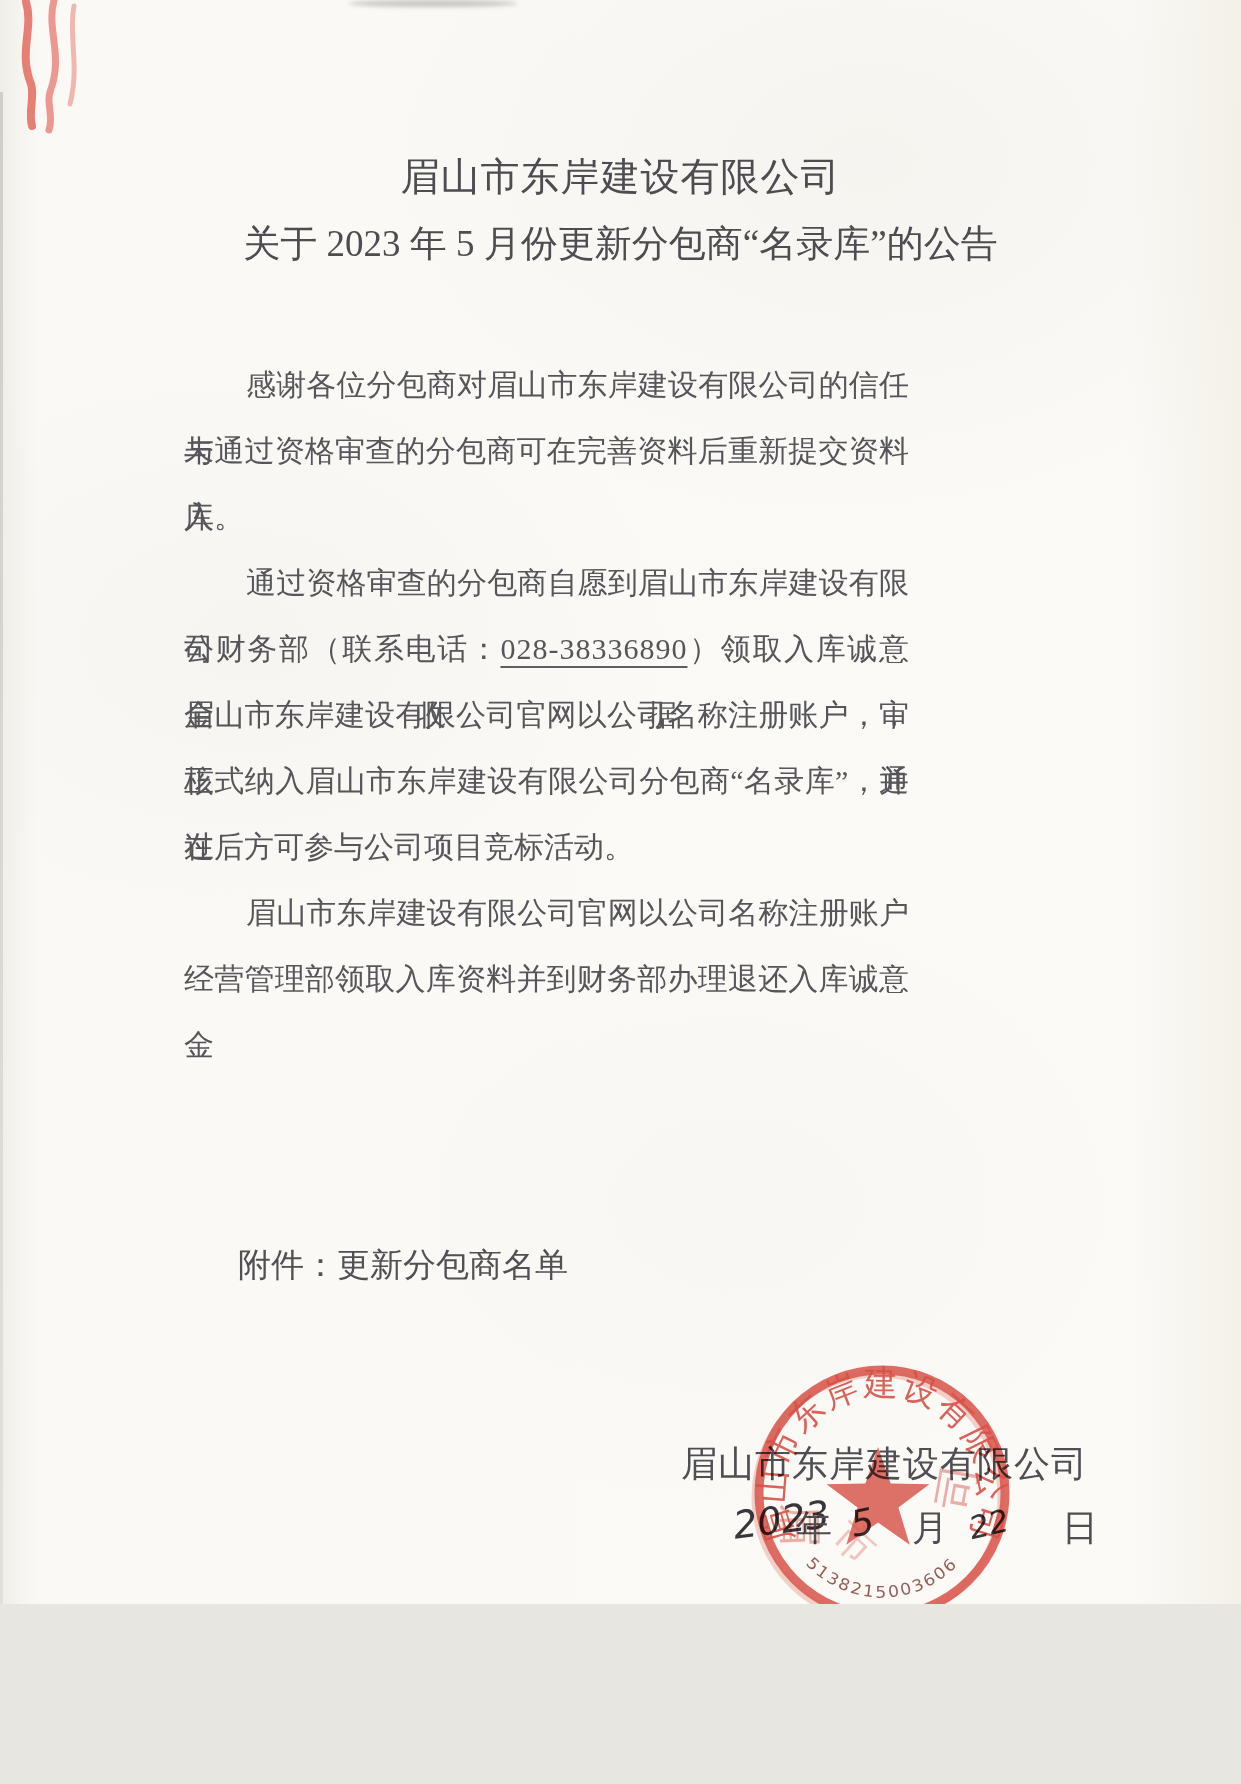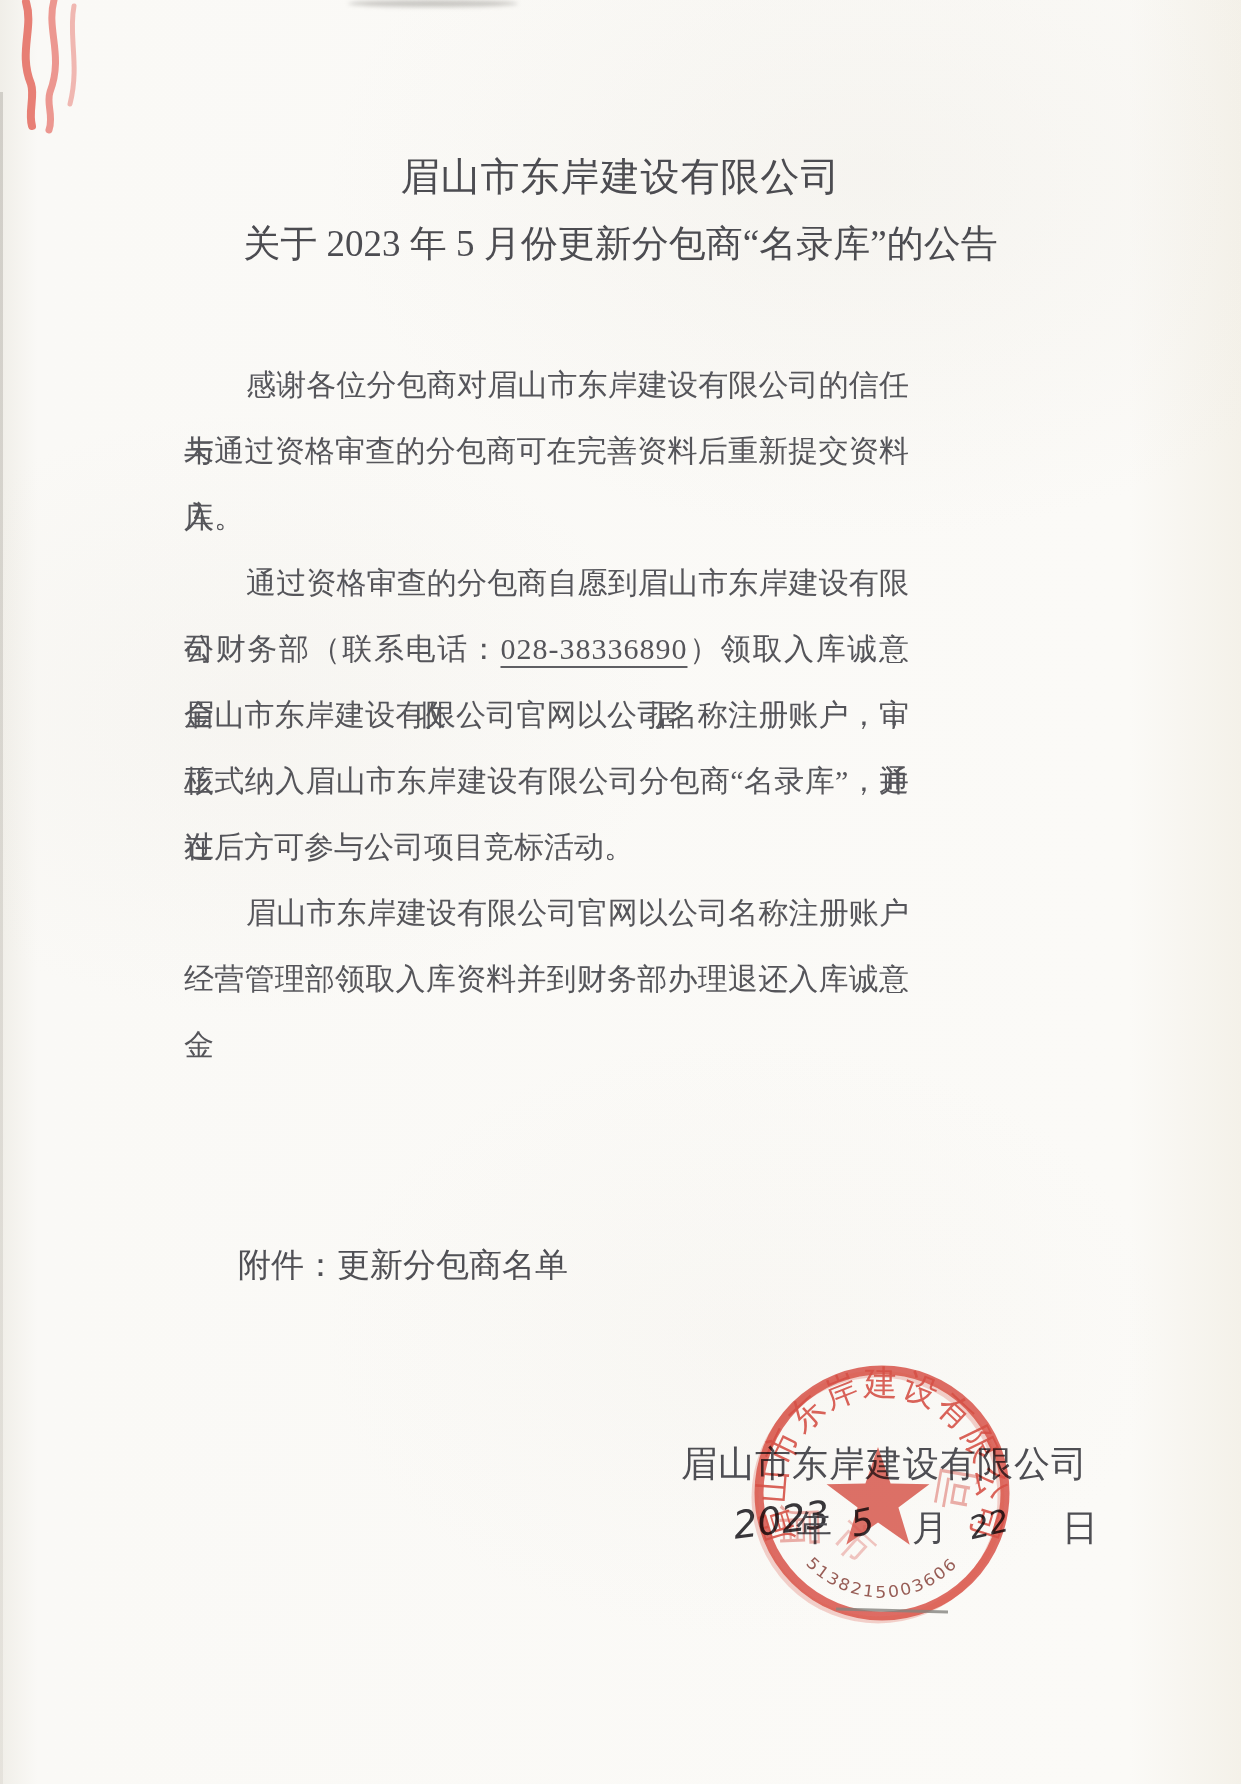--- a/index.html
+++ b/index.html
@@ -1,17 +1,17 @@
 <!DOCTYPE html>
 <html><head>
 <meta charset="utf-8">
 <style>
   html,body{margin:0;padding:0;background:#e8e6e1;}
   .page{
-    position:relative;width:1241px;height:1784px;overflow:hidden;
+    position:relative;width:1241px;height:1604px;overflow:hidden;
     font-family:"Liberation Serif","DejaVu Serif",serif;
     color:#55555a;
     background:
       radial-gradient(900px 600px at 70% 10%, rgba(236,233,226,.35), transparent 60%),
       radial-gradient(700px 500px at 20% 40%, rgba(238,235,229,.30), transparent 60%),
       radial-gradient(700px 500px at 60% 75%, rgba(240,237,231,.25), transparent 60%),
       linear-gradient(90deg,#f0eee8 0%,#faf9f6 3%,#fbfaf7 91%,#f4f1e9 100%);
   }
   .edge-left{position:absolute;left:0;top:92px;width:3px;height:1692px;
     background:linear-gradient(#b7b4ad,#dcd9d2);opacity:.55;}

